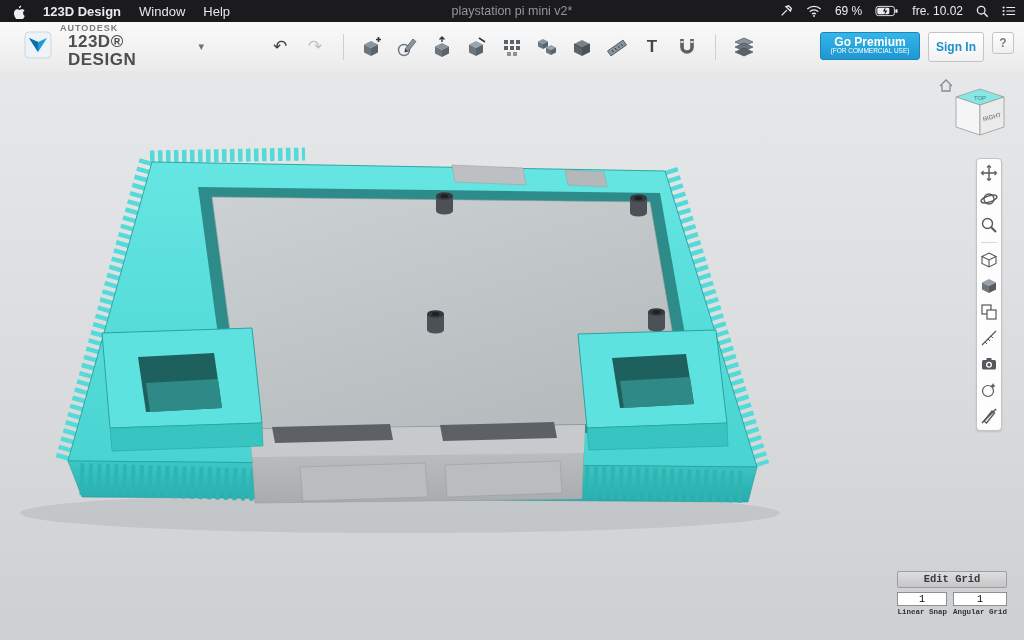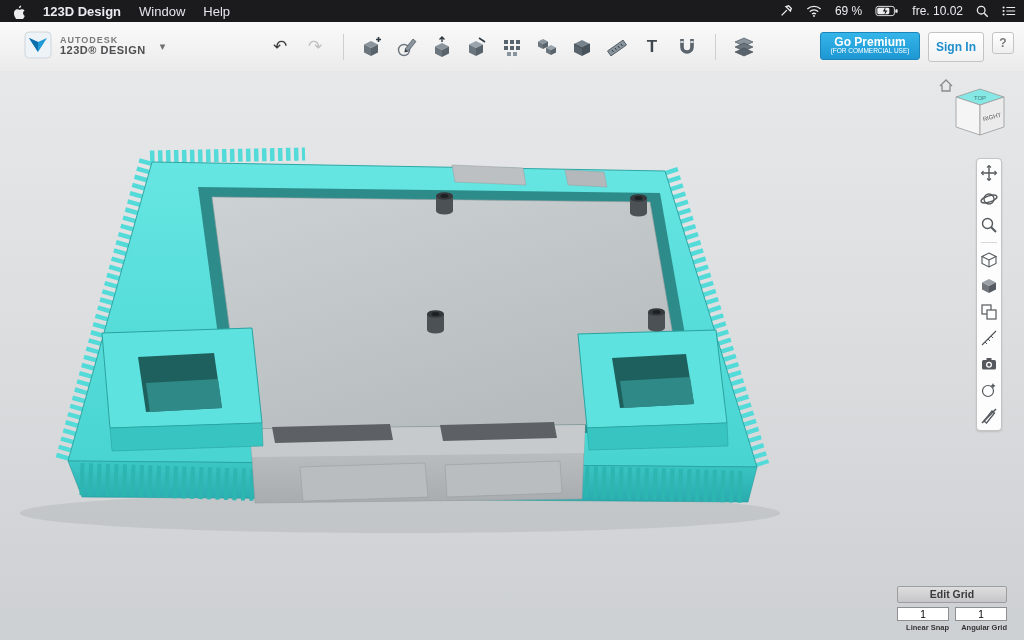--- a/index.html
+++ b/index.html
@@ -16,21 +16,21 @@
   .mb-right{position:absolute;right:8px;top:0;height:22px;display:flex;align-items:center;gap:13px;color:#ececf0;font-size:12px;}
   .mb-ic svg{display:block;}
 
   
   .toolbar{position:absolute;left:0;top:22px;width:1024px;height:49px;
     background:linear-gradient(#fafafa,#ebebec);border-bottom:1px solid #b9b9bb;
     display:flex;align-items:center;box-shadow:0 1px 2px rgba(0,0,0,.08);}
   .brand{display:flex;align-items:center;gap:8px;padding-left:24px;width:180px;}
   .brand-txt{line-height:1.05;}
   .brand-top{font-size:9px;letter-spacing:1px;color:#7a7a7c;font-weight:bold;}
-  .brand-bottom{font-size:11px;color:#4e4e50;font-weight:bold;letter-spacing:.5px;}
+  .brand-bottom{font-size:17px;color:#4e4e50;font-weight:bold;letter-spacing:.5px;margin-left:8px;}
   .chev{color:#6f6f72;font-size:11px;margin-left:6px;}
   .tools{flex:1;display:flex;align-items:center;justify-content:center;gap:9px;}
   .tool{width:26px;height:26px;display:flex;align-items:center;justify-content:center;border-radius:3px;}
   .tool svg{display:block;}
   .tdivider{width:1px;height:26px;background:#cfcfd1;margin:0 6px;}
   .undo{font-size:17px;color:#3c3c3e;}
   .redo{font-size:17px;color:#c0c0c2;}
   .ttext{font-size:17px;font-weight:bold;color:#3f474f;}
   .tb-right{display:flex;align-items:flex-start;gap:8px;padding-right:10px;}
   .premium{background:linear-gradient(#35b5e9,#1e97d2);color:#fff;border:1px solid #1b84b8;border-radius:3px;
@@ -51,21 +51,21 @@
   .viewcube{position:absolute;right:14px;top:6px;width:72px;height:64px;}
 
   
   .rail{position:absolute;right:22px;top:87px;width:24px;background:#fdfdfd;
     border:1px solid #c3c3c5;border-radius:4px;box-shadow:0 1px 2px rgba(0,0,0,.12);
     display:flex;flex-direction:column;align-items:center;padding:5px 0;gap:8px;}
   .rail .ric{width:18px;height:18px;display:flex;align-items:center;justify-content:center;cursor:pointer;}
   .rail .rdiv{width:16px;height:1px;background:#d8d8da;}
 
   
-  .gridpanel{position:absolute;right:17px;bottom:8px;width:110px;font-size:8px;color:#333;}
+  .gridpanel{position:absolute;right:17px;bottom:24px;width:110px;font-size:8px;color:#333;font-family:Liberation Mono, monospace;}
   .eg-btn{background:linear-gradient(#dedede,#c6c6c8);border:1px solid #9e9ea0;border-radius:2px;
     text-align:center;font-size:10.5px;font-weight:bold;color:#3a3a3c;height:15px;line-height:15px;cursor:pointer;}
   .eg-row{display:flex;gap:6px;margin-top:4px;}
   .eg-cell{flex:1;text-align:center;}
   .eg-cell input{width:100%;box-sizing:border-box;height:14px;border:1px solid #8f8f91;background:#fff;
     font-size:10px;text-align:center;padding:0;font-family:inherit;}
   .eg-lbl{font-size:7.5px;font-weight:bold;margin-top:2px;white-space:nowrap;text-align:right;}
 </style>
 </head>
 <body>
@@ -76,20 +76,21 @@
     <div class="mb-left">
       <span class="mb-ic">
         <svg width="13" height="15" viewBox="0 0 17 20">
             <path fill="#ededf0" d="M11.3 4.6c.8-1 .7-2.4.6-2.6-.2 0-1.4.2-2.2 1.2-.7.9-.6 2.3-.5 2.4.1.1 1.3-.1 2.1-1zM14.6 12.1c0-2.2 1.8-3.2 1.9-3.3-1-1.5-2.6-1.7-3.2-1.7-1.4-.1-2.7.8-3.4.8-.7 0-1.8-.8-3-.8-1.5 0-2.9.9-3.7 2.3-1.6 2.7-.4 6.8 1.1 9 .7 1.1 1.6 2.3 2.8 2.2 1.1 0 1.5-.7 2.9-.7s1.7.7 2.9.7c1.2 0 2-1.1 2.7-2.2.9-1.3 1.2-2.5 1.2-2.6-.1 0-2.2-.9-2.2-3.7z"></path>
           </svg>
       </span>
       <span class="mb-app">123D Design</span>
       <span class="mb-item">Window</span>
       <span class="mb-item">Help</span>
     </div>
+    <div class="mb-title">playstation pi mini v2*</div>
     <div class="mb-right">
       <span class="mb-ic">
         <svg width="14" height="14" viewBox="0 0 16 16">
             <path stroke="#ededf0" stroke-width="1.6" fill="none" d="M3 13 L9 7 M8 3 l3-1 3 3-1 3z"></path>
           </svg>
       </span>
       <span class="mb-ic">
         <svg width="16" height="12" viewBox="0 0 18 13">
             <g stroke="#ededf0" fill="none" stroke-width="1.5">
               <path d="M1.5 4.2a11 11 0 0 1 15 0"></path>

